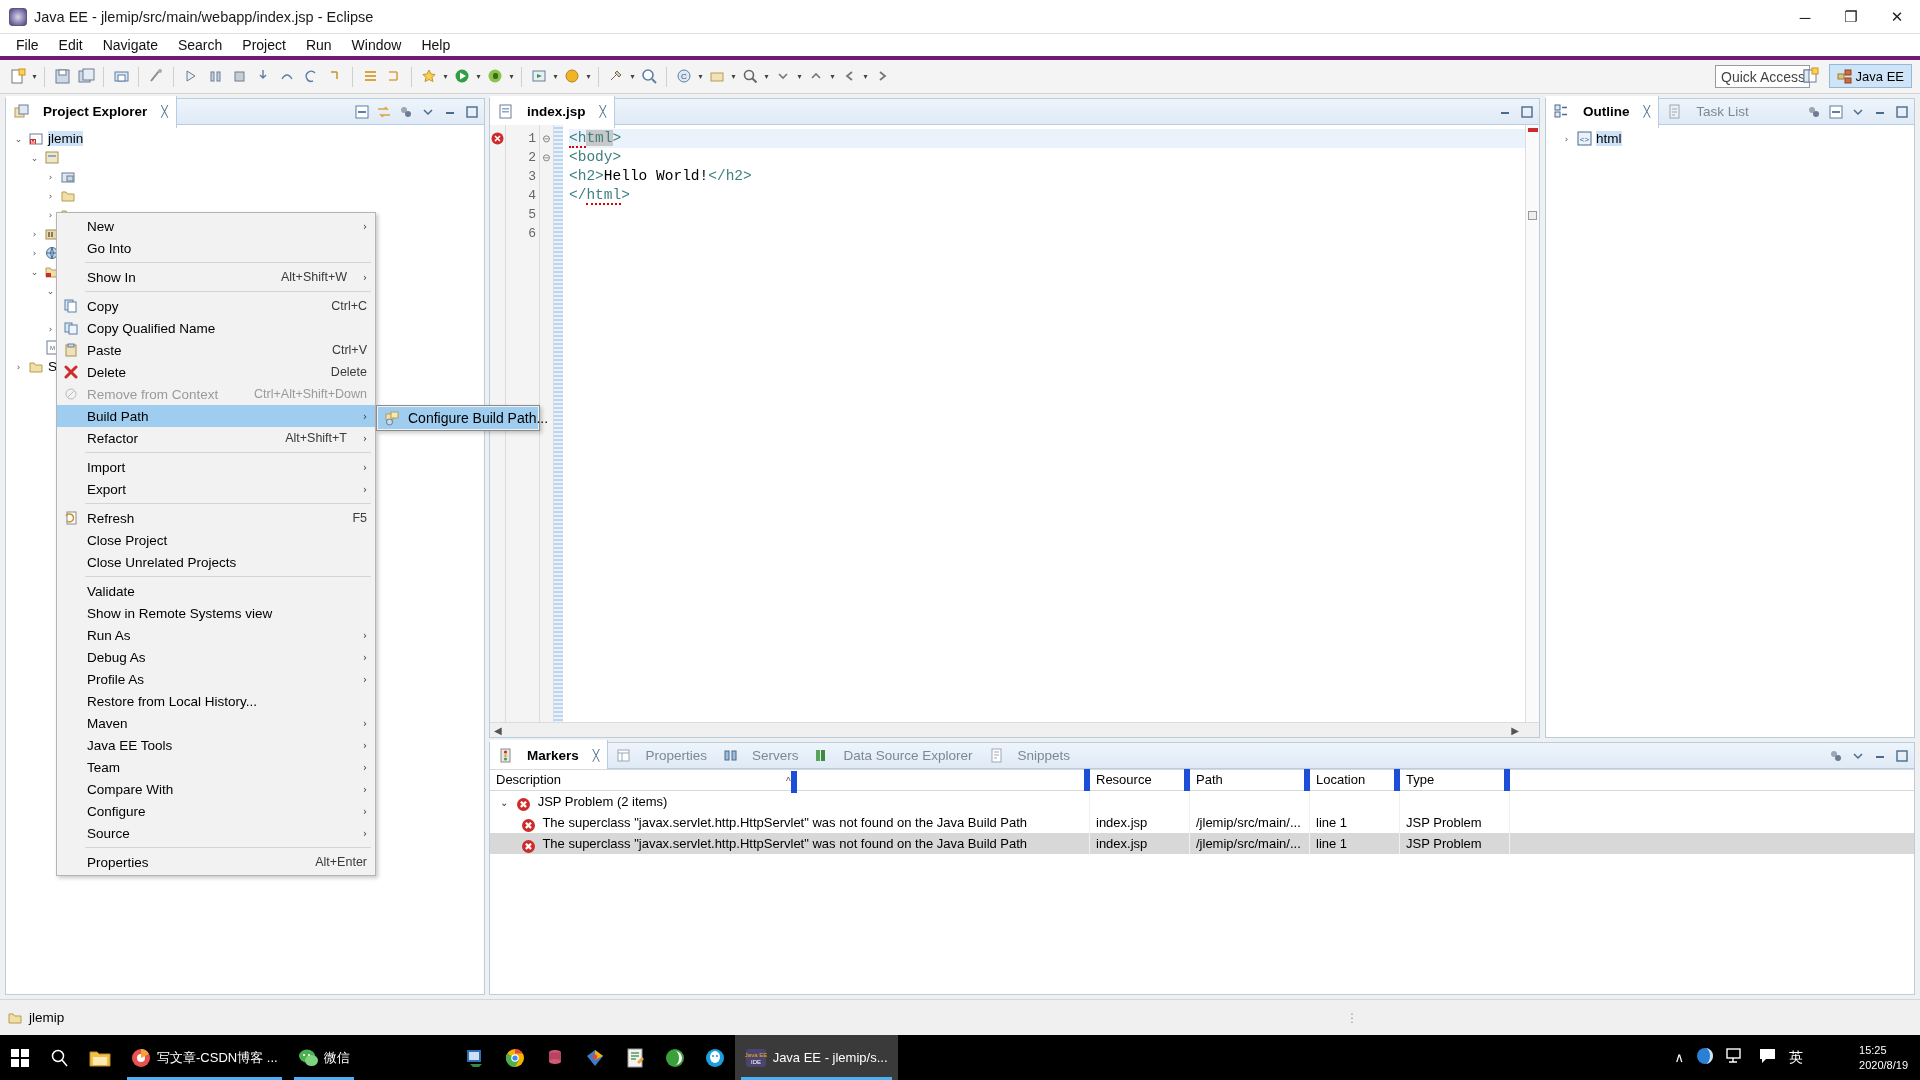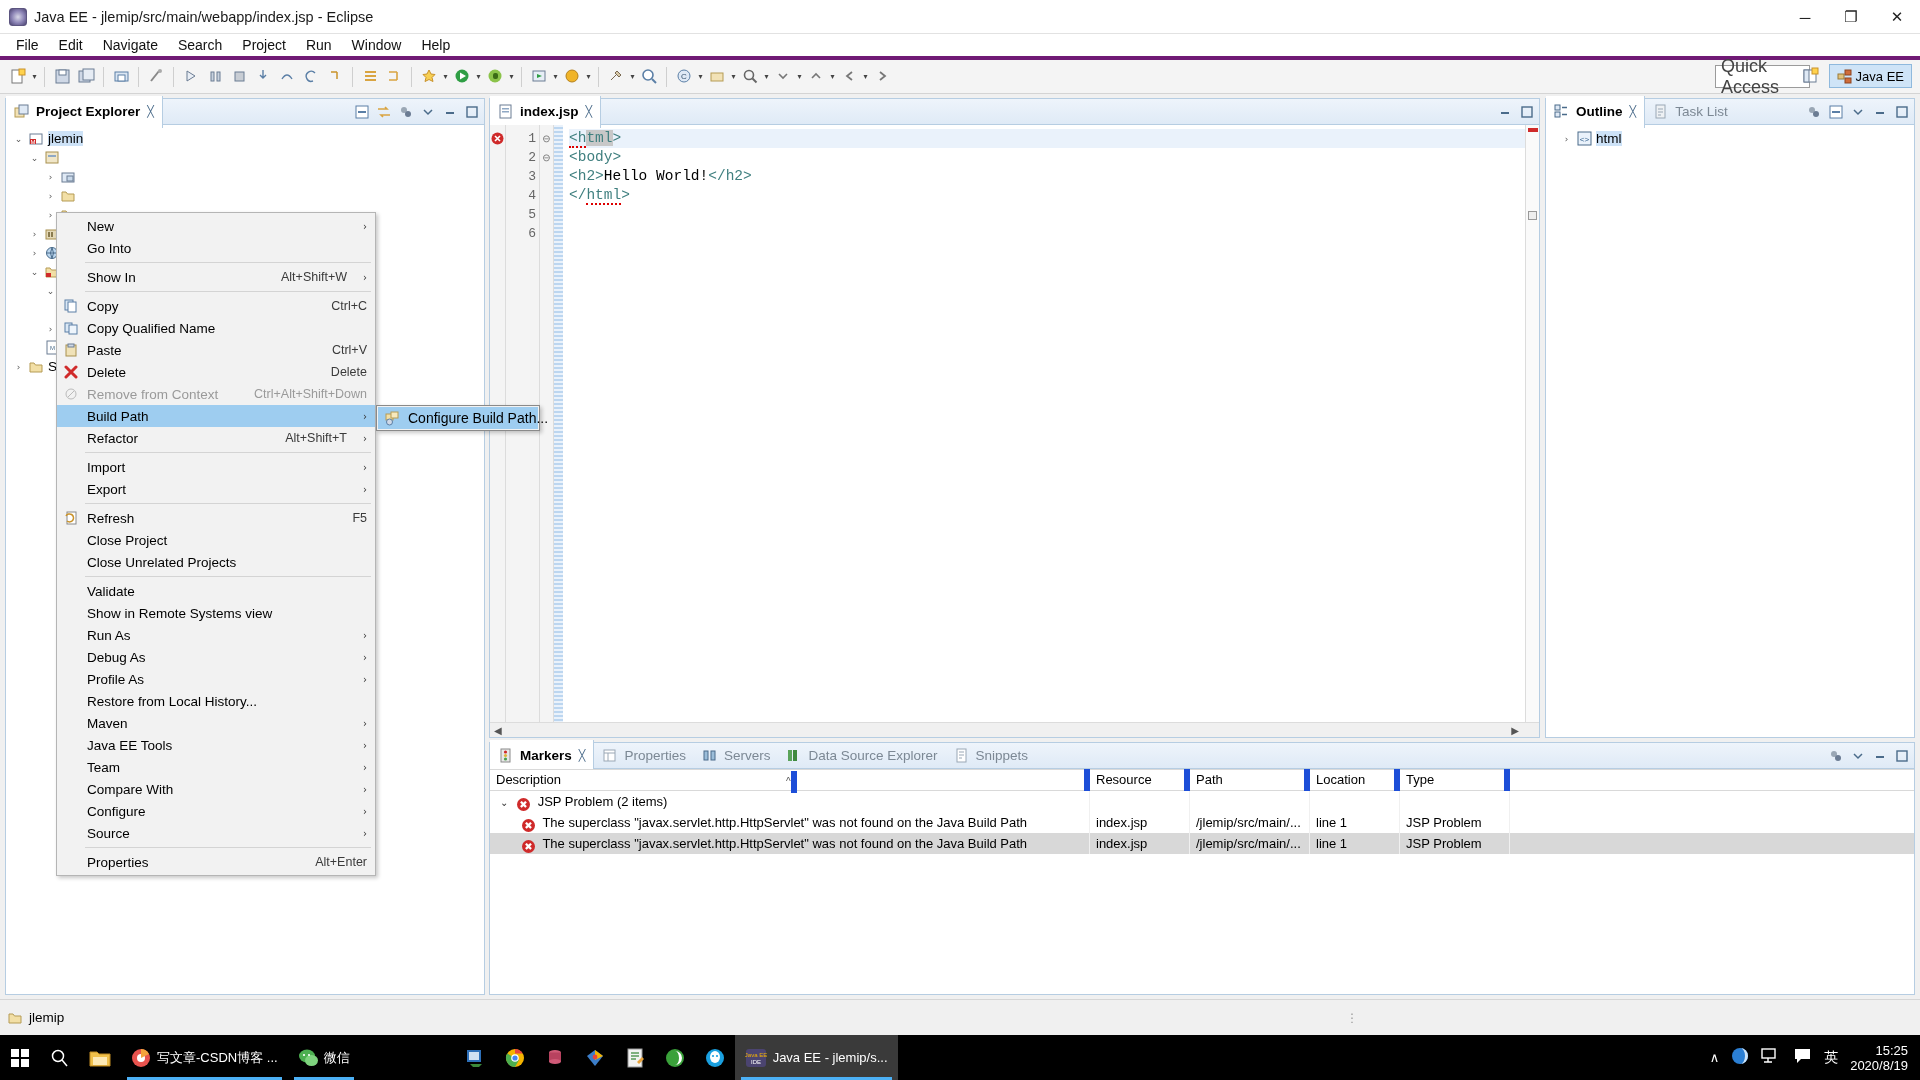--- a/index.html
+++ b/index.html
@@ -32,36 +32,36 @@
   #toolbar { height:34px; background:#f4f4f4; border-bottom:1px solid #d4d4d4;
              display:flex; align-items:center; padding-left:6px; position:relative; }
   .tb { width:22px;height:24px;display:inline-flex;align-items:center;justify-content:center;
         margin:0 1px; }
   .tb svg { display:block; }
   .tsep { width:1px;height:20px;background:#cfcfcf;margin:0 5px; }
   .carat { width:9px;height:22px;display:inline-flex;align-items:center;justify-content:center;
            font-size:8px;color:#444; }
   #quickaccess {
     position:absolute; right:110px; top:5px; width:95px; height:23px;
-    border:1px solid #9b9b9b; background:#fff; font-size:18px; color:#444;
+    border:1px solid #9b9b9b; background:#fff; font-size:14px; color:#444;
     display:flex; align-items:center; padding-left:5px;
   }
   #persp-bar { position:absolute; right:8px; top:4px; display:flex; align-items:center; gap:5px; }
   #persp-open { width:24px;height:24px;display:flex;align-items:center;justify-content:center; }
   #persp-javaee { height:24px; display:flex; align-items:center; gap:4px;
     background:#cfe4f7; border:1px solid #8fb9dd; padding:0 7px; font-size:13px; }
   
   #workbench { position:relative; height:calc(1080px - 34px - 26px - 34px - 36px - 45px); }
   
   #explorer { position:absolute; left:5px; top:4px; width:480px; bottom:4px;
               background:#fff; border:1px solid #b6cde2; }
   .view-tabrow { height:26px; background:linear-gradient(#eef4fb,#dfeaf6);
                  display:flex; align-items:center; position:relative;
                  border-bottom:1px solid #b6cde2; }
-  .view-tab { height:26px; display:flex; align-items:center; gap:7px; padding:16px 8px;
+  .view-tab { height:26px; display:flex; align-items:center; gap:14px; padding:16px 8px;
               background:#fff; border-right:1px solid #b6cde2; font-size:13.5px; font-weight:bold; }
   .view-tab.inactive { background:transparent; font-weight:normal; color:#7c8894; border-right:none; }
   .close-x { font-size:11px; color:#4a6b8a; font-family:"DejaVu Sans", sans-serif; }
   .view-tools { position:absolute; right:4px; top:0; height:26px; display:flex; align-items:center; gap:6px; }
   .vt { width:16px;height:16px;display:flex;align-items:center;justify-content:center; }
   .tree { padding:4px 0 0 6px; font-size:13.5px; }
   .trow { height:19px; display:flex; align-items:center; gap:4px; white-space:nowrap; }
   .twist { width:13px; text-align:center; font-size:9px; color:#555; font-family:"DejaVu Sans",sans-serif; }
   .tlabel.sel { background:#cde2f7; }
   
@@ -130,21 +130,21 @@
   
   #taskbar { position:absolute; left:0; bottom:0; width:1920px; height:45px;
              background:#000; display:flex; align-items:center; }
   .tbi { height:45px; display:flex; align-items:center; justify-content:center;
          padding:0 10px; color:#fff; font-size:13px; gap:6px; position:relative; }
   .tbi.running::after { content:""; position:absolute; left:6px; right:6px; bottom:0;
                         height:3px; background:#4cb0f5; }
   .tbi.active { background:#3a3a3a; }
   .tray { margin-left:auto; display:flex; align-items:center; gap:12px; padding-right:12px;
           color:#fff; font-size:12px; }
-  .clock { text-align:right; line-height:15px; font-size:13px; }
+  .clock { text-align:left; line-height:15px; font-size:11px;margin-left:44px; }
 </style>
 </head>
 <body>
 
 <div id="titlebar">
   <div class="app-icon"></div>
   <div class="title">Java EE - jlemip/src/main/webapp/index.jsp - Eclipse</div>
   <div class="winbtns">
     <div class="winbtn">─</div>
     <div class="winbtn">❐</div>

